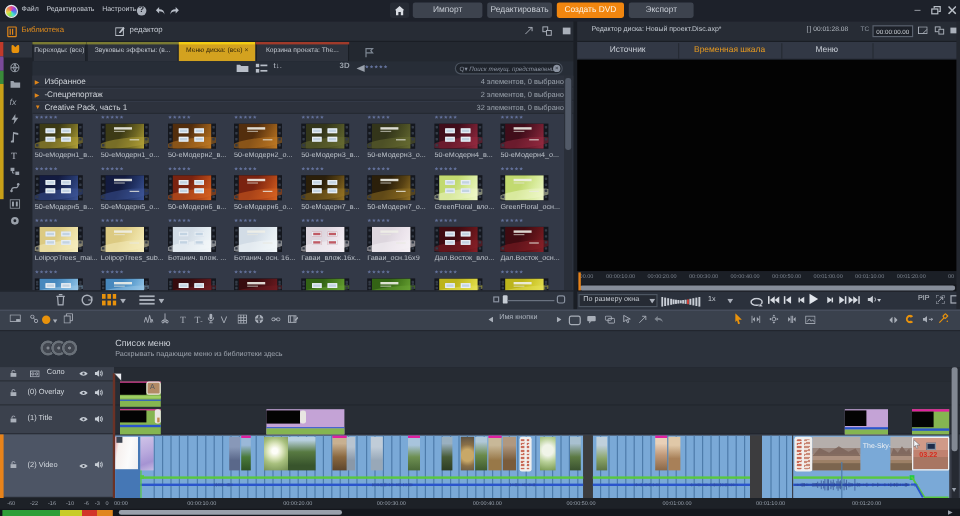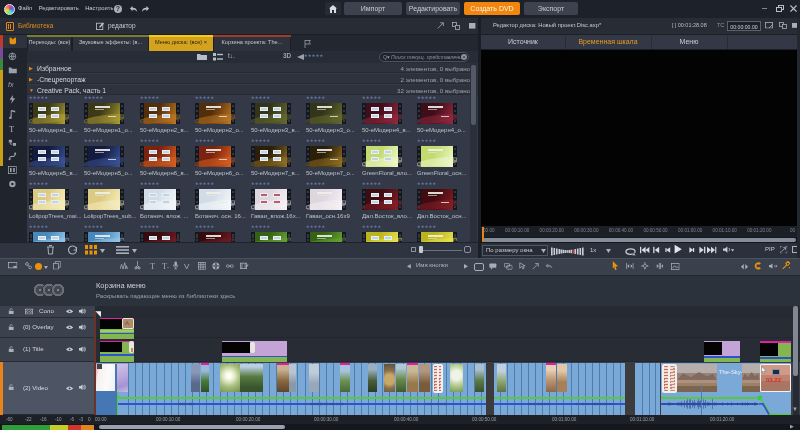--- a/index.html
+++ b/index.html
@@ -1143,21 +1143,21 @@
     <path d="M6.5 4 L10.5 4 M9 2.5 L10.5 4 L9 5.5" stroke="#a8aeb8" fill="none"></path>
   </svg>
 <svg class="a ti" style="left:782px;top:261px;" width="11" height="11" viewBox="0 0 11 11">
     <path d="M1 10 L6 5 M6 5 L5 3 L7.5 0.5 L10 3 L7.5 5.5 L6 5" fill="none" stroke="#e8920c" stroke-width="1.3"></path>
     <circle cx="9.5" cy="8.5" r="0.8" fill="#e8920c"></circle>
   </svg>
 <div class="a" style="left:0;top:276px;width:800px;height:30px;background:#2c323c;"></div>
 <div class="a" style="left:33px;top:283px;width:14px;height:14px;border-radius:50%;background:radial-gradient(circle at 50% 50%, #82878f 0 1px, #41464f 1.5px 4px, #697078 4.5px 6px, #2c323c 6.5px);"></div>
 <div class="a" style="left:42px;top:283px;width:14px;height:14px;border-radius:50%;background:radial-gradient(circle at 50% 50%, #82878f 0 1px, #41464f 1.5px 4px, #697078 4.5px 6px, #2c323c 6.5px);"></div>
 <div class="a" style="left:51px;top:283px;width:14px;height:14px;border-radius:50%;background:radial-gradient(circle at 50% 50%, #82878f 0 1px, #41464f 1.5px 4px, #697078 4.5px 6px, #2c323c 6.5px);"></div>
-<div class="a tx" style="left:96px;top:281px;font-size:7.5px;color:#c9ced5;">Корзина меню</div>
+<div class="a tx" style="left:96px;top:281px;font-size:7.5px;color:#c9ced5;">Список меню</div>
 <div class="a tx" style="left:96px;top:293px;font-size:6px;color:#9ba1ab;">Раскрывать падающие меню из библиотеки здесь</div>
 <div class="a" style="left:0;top:306px;width:95px;height:109px;background:#3b414d;"></div>
 <div class="a" style="left:0;top:306px;width:95px;height:12px;background:#3b414d;border-bottom:1px solid #272b33;"></div>
 <svg class="a hi" style="left:8px;top:308px;" width="8" height="8" viewBox="0 0 8 8">
     <rect x="1" y="3.5" width="6" height="4" fill="#aab0ba"></rect>
     <path d="M2.5 3.5 L2.5 2 Q2.5 0.8 4 0.8 Q5.5 0.8 5.5 2" fill="none" stroke="#aab0ba"></path>
   </svg>
 <svg class="a hi" style="left:25px;top:308px;" width="10" height="8" viewBox="0 0 10 8">
     <rect x="0.5" y="1.5" width="9" height="6" fill="none" stroke="#aab0ba"></rect>
     <circle cx="3" cy="4.5" r="1.2" fill="none" stroke="#aab0ba"></circle>

